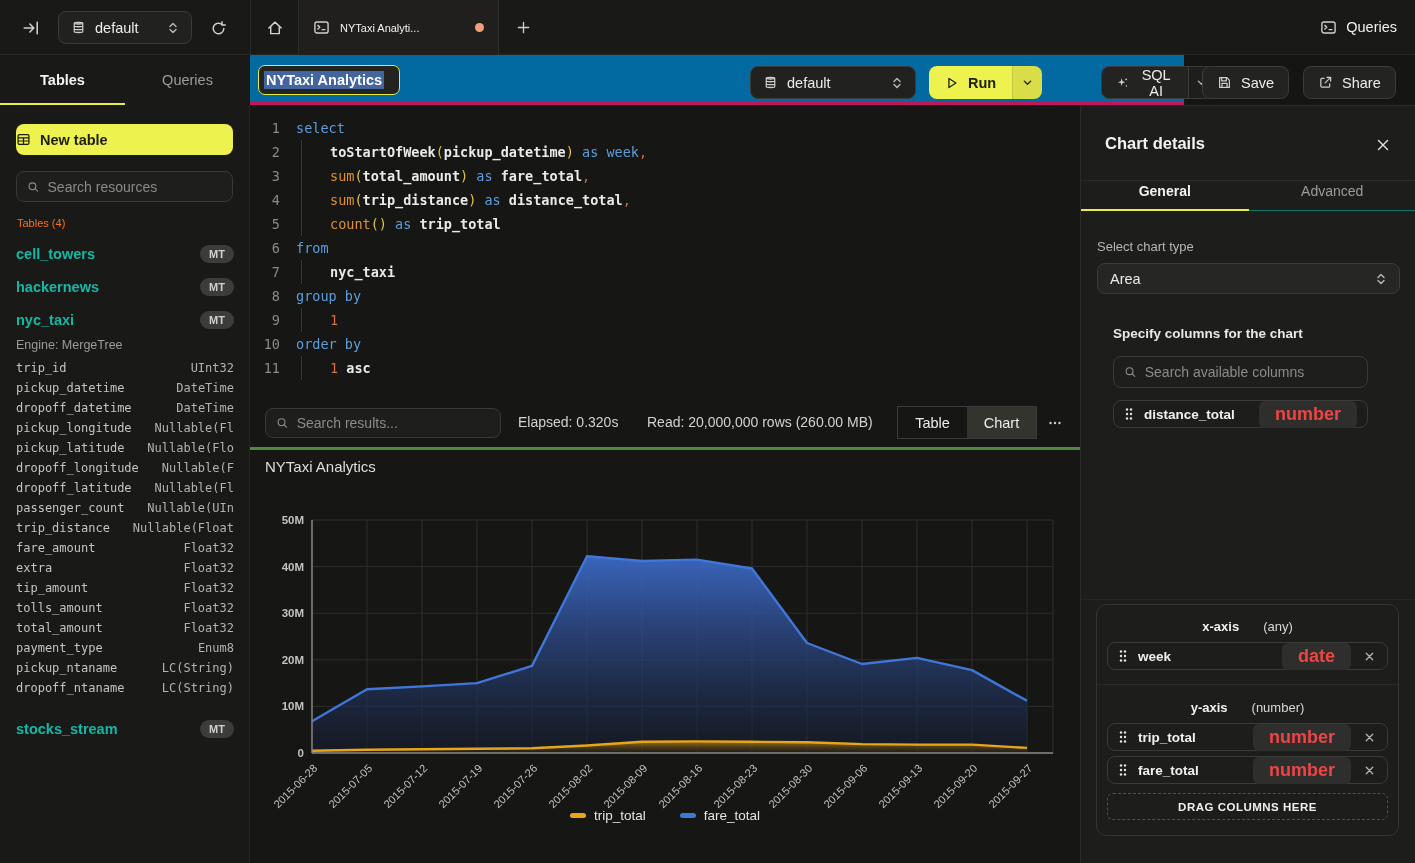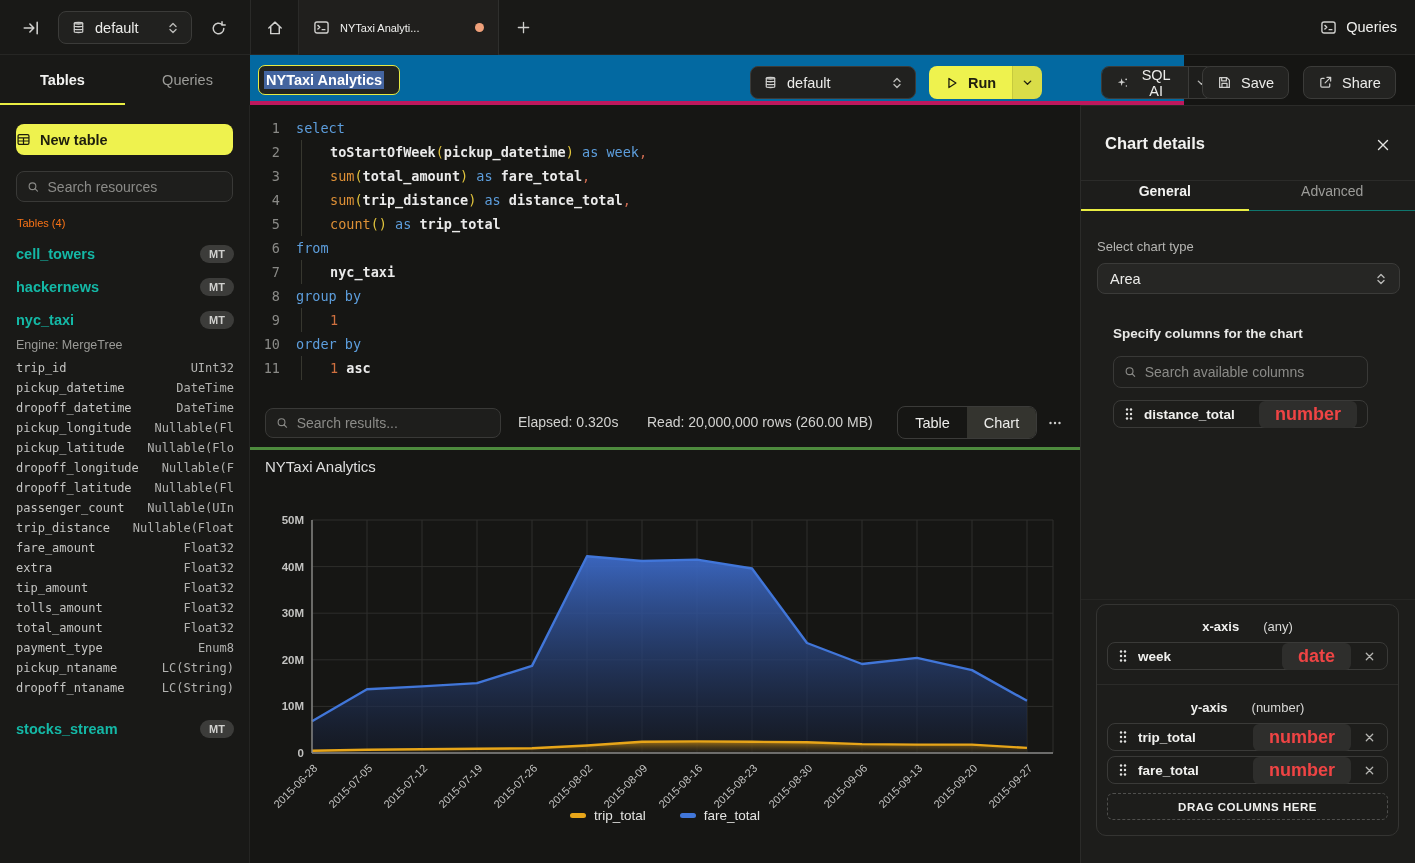--- a/index.html
+++ b/index.html
@@ -91,21 +91,21 @@
   .eline.ind .code::before { content:""; position:absolute; left:5px; top:0; bottom:0; border-left:1px solid #37372f; }
   .tk-kw { color:#5d9edd; } .tk-fn { color:#de9036; } .tk-id { color:#eaeaea; font-weight:bold; }
   .tk-par { color:#e0c33c; } .tk-com { color:#cd6a51; } .tk-num { color:#d0703f; }
 
   .results-bar { position:absolute; left:0; top:297px; width:830px; height:41px; display:flex; align-items:center; }
   .res-search { position:absolute; left:15px; top:6px; width:236px; height:30px; }
   .stat { position:absolute; top:12px; font-size:14px; color:#d2d2d0; white-space:nowrap; }
   .stat-elapsed { left:268px; }
   .stat-read { left:397px; }
   .view-toggle { position:absolute; left:647px; top:4px; height:33px; display:flex; border:1px solid #3b3b39;
-    border-radius:8px; overflow:hidden; }
+    border-radius:0; overflow:hidden; }
   .view-toggle button { width:69px; background:none; border:none; color:#ececea; font-size:14.5px; cursor:pointer; }
   .view-toggle button.active { background:#34342f; }
   .more-btn { position:absolute; left:793px; top:9px; width:24px; height:24px; }
 
   .green-divider { position:absolute; left:0; top:342px; width:830px; height:3px; background:#4d8a3d; }
 
   .chart-wrap { position:absolute; left:0; top:345px; width:830px; height:389px; }
   .chart-title { position:absolute; left:15px; top:8px; font-size:15px; color:#dedede; }
   .chart-svg { position:absolute; left:0; top:26px; }
   .chart-svg .grid { stroke:#2e2e2c; stroke-width:1; }

